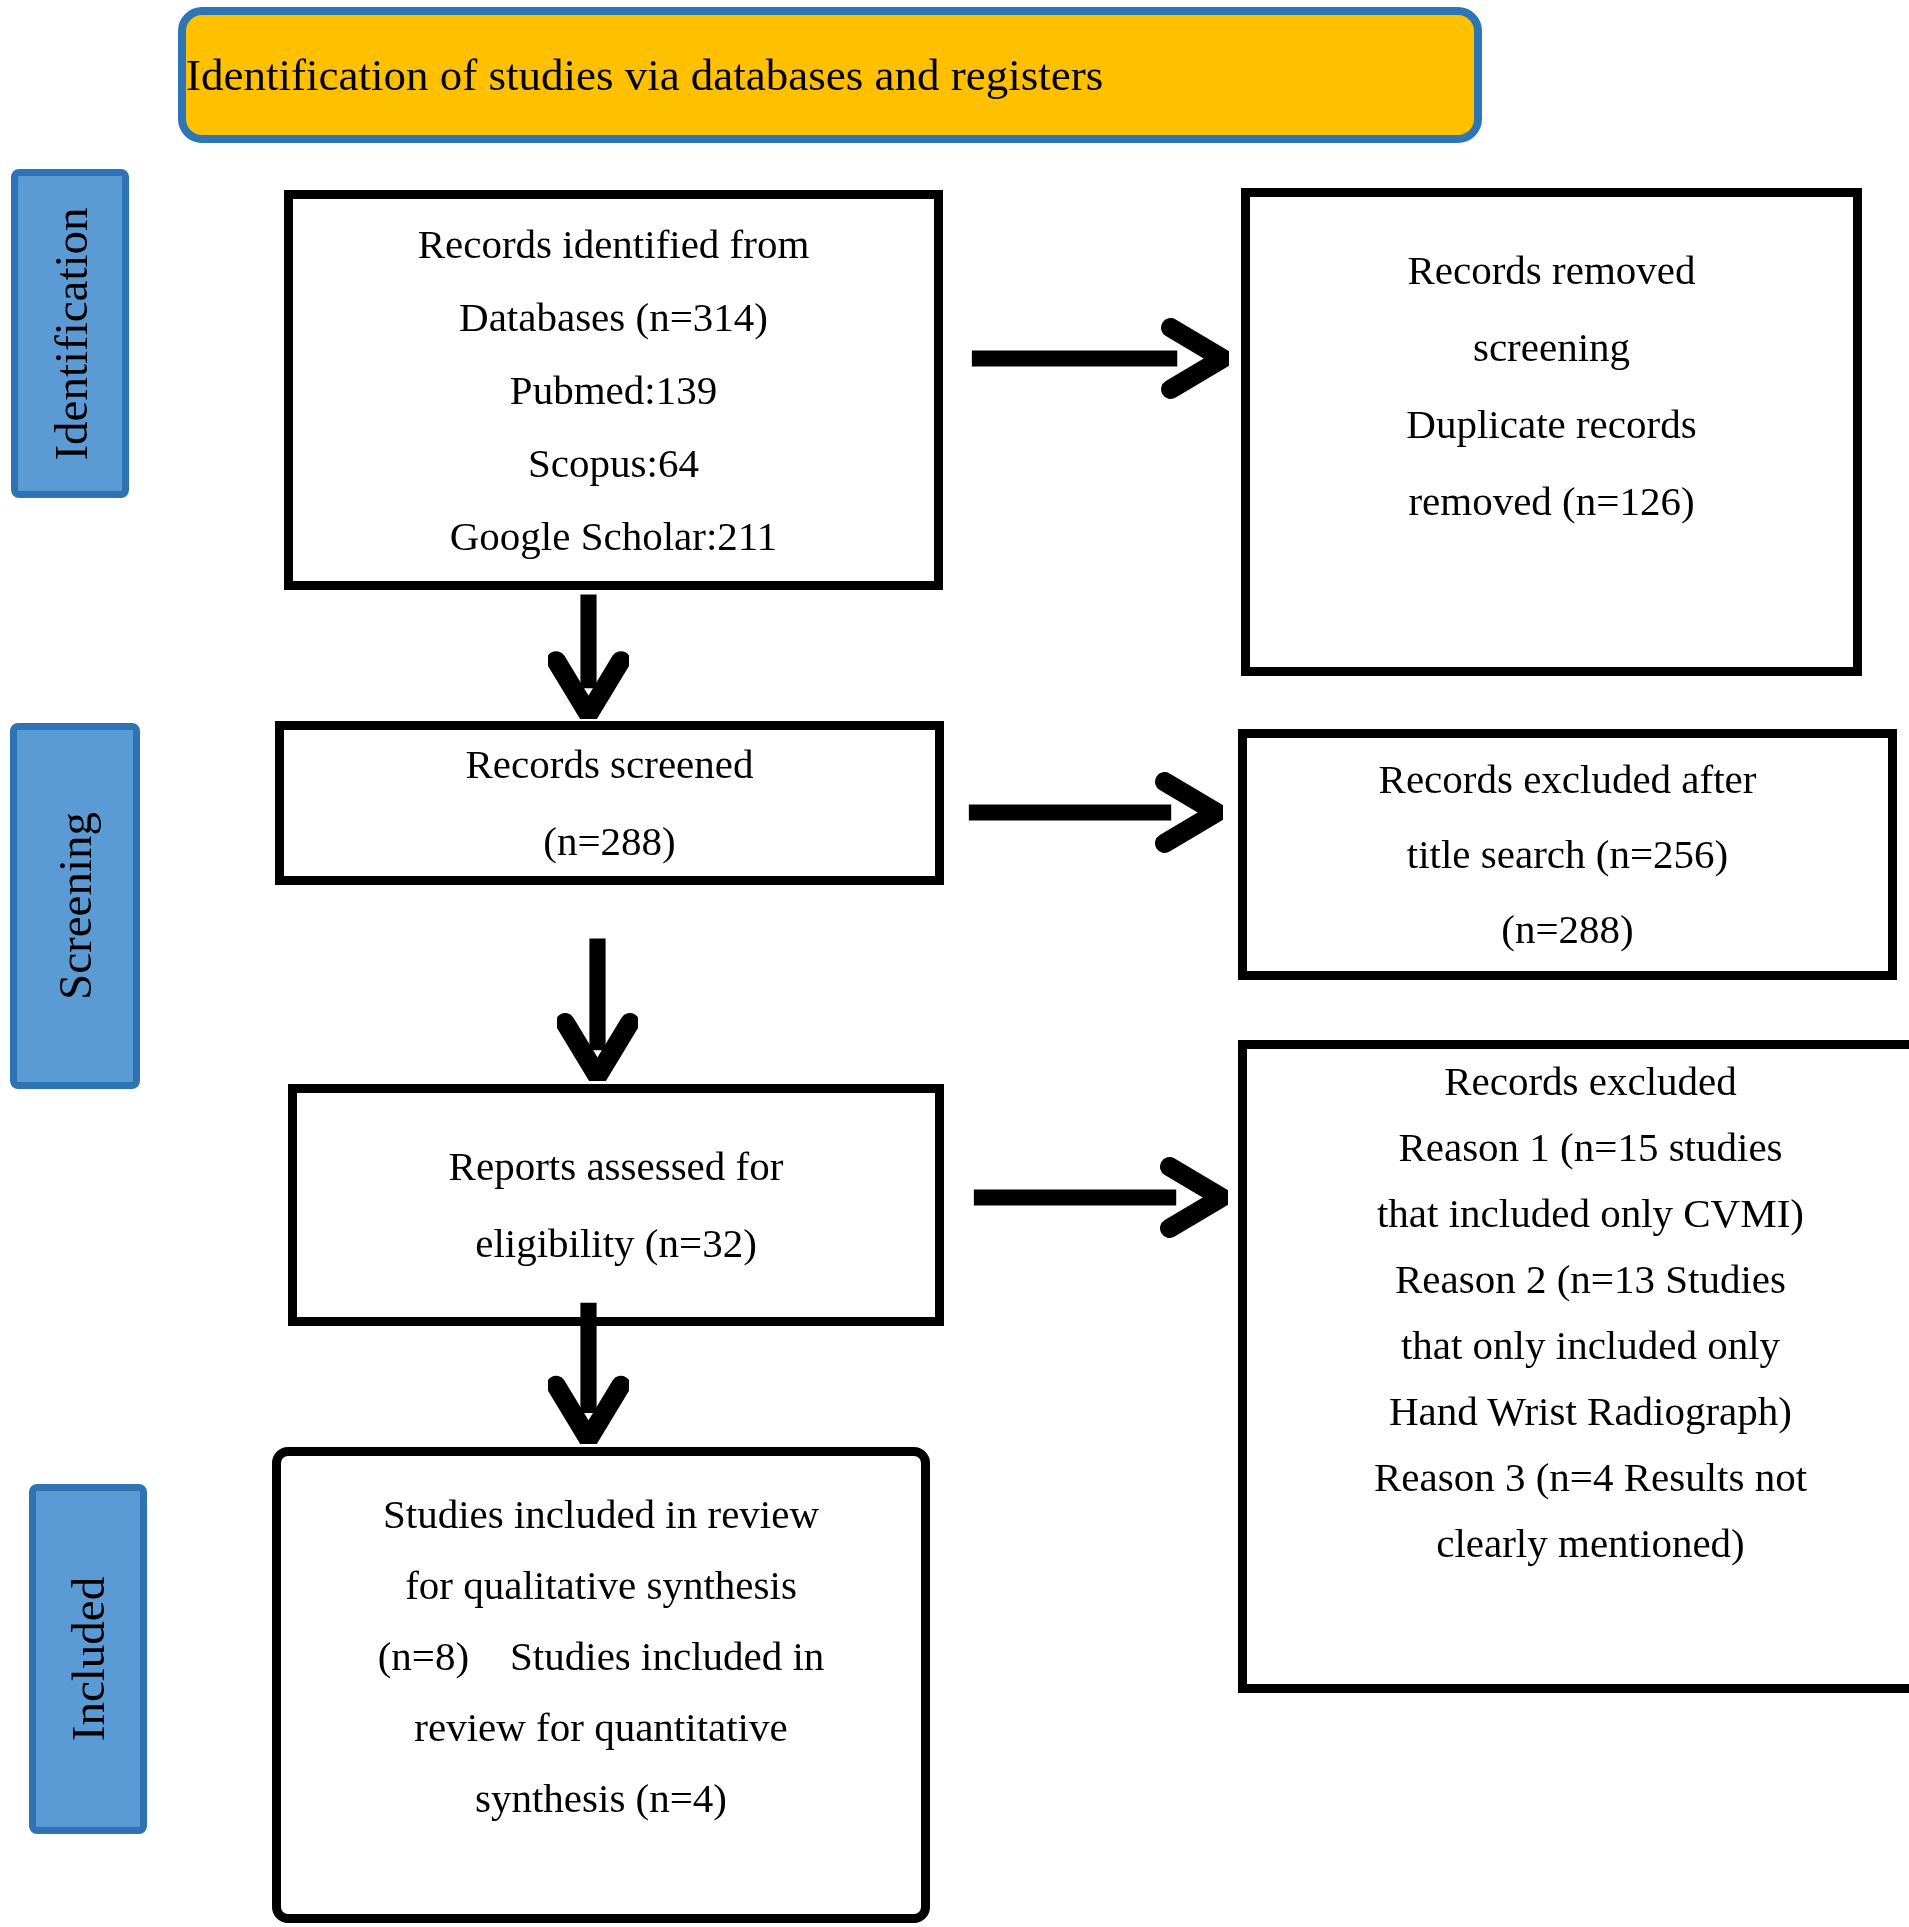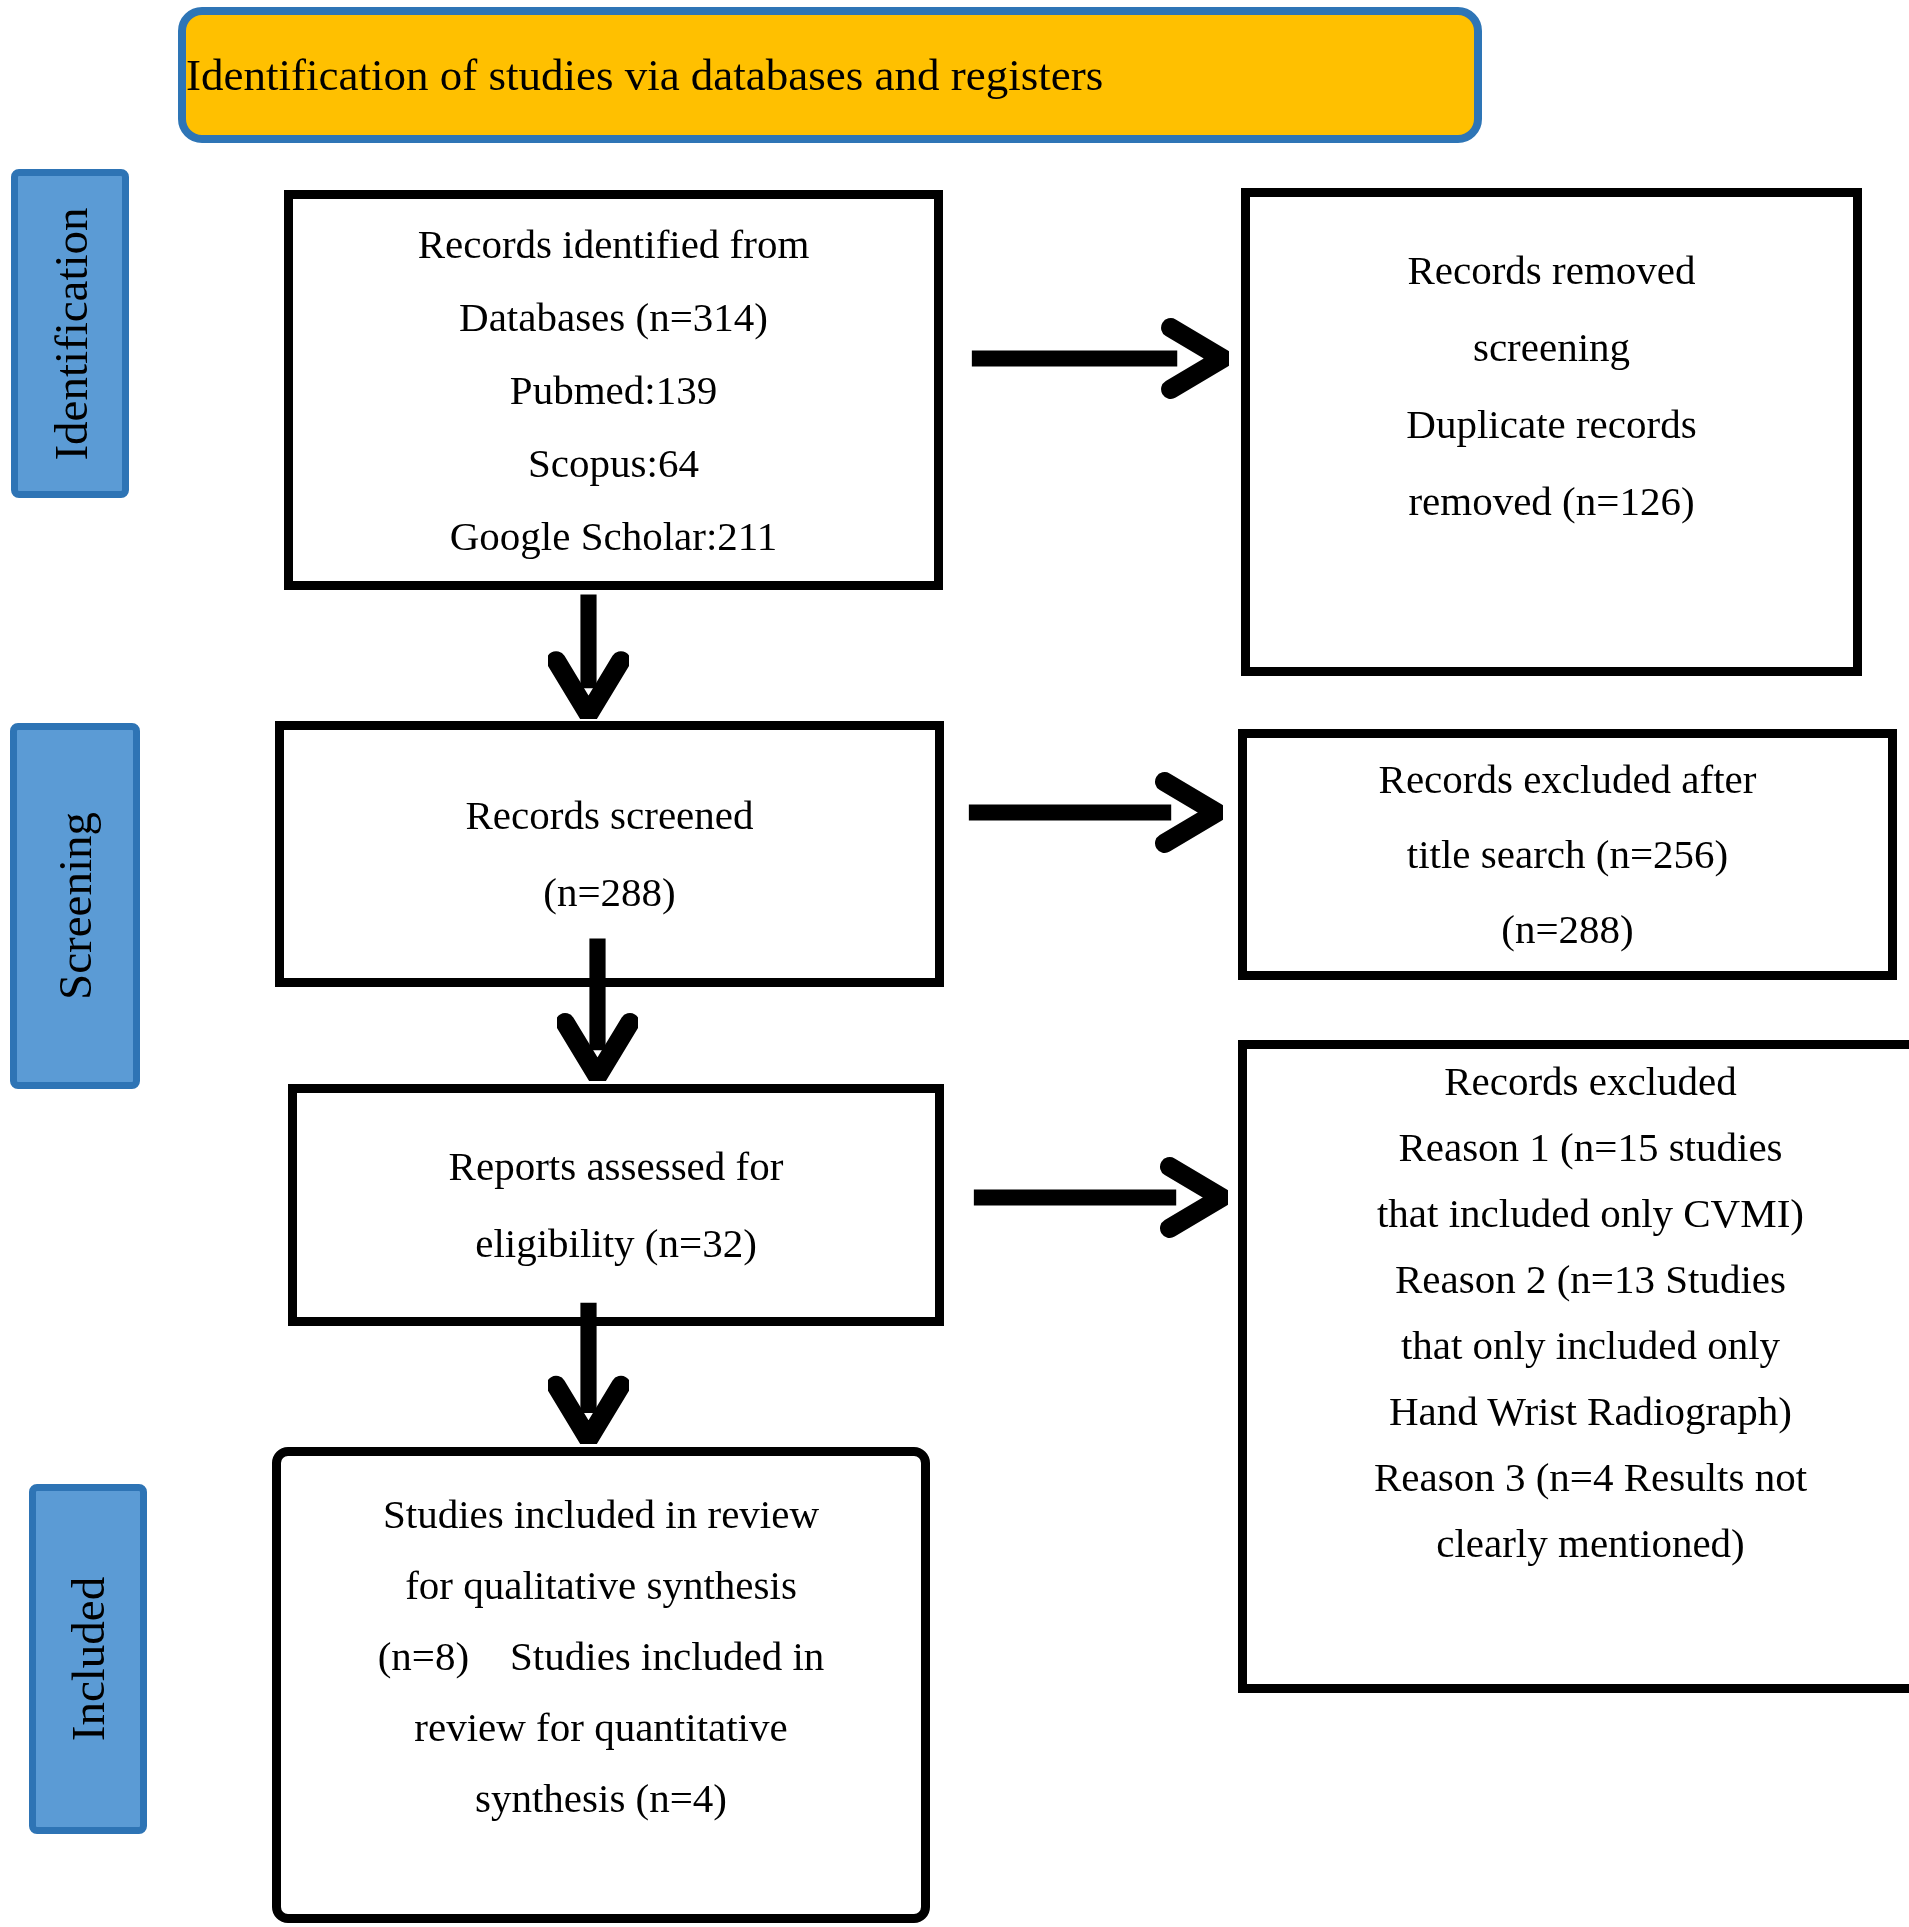--- a/index.html
+++ b/index.html
@@ -50,21 +50,21 @@
     background:#ffffff;
     border:9.7px solid var(--box-border);
     box-sizing:border-box;
     display:flex;align-items:center;justify-content:center;
     text-align:center;
     font-size:41px;
     white-space:pre-line;
   }
   #box-records-identified{left:284px;top:190px;width:659px;height:400px;line-height:73px;}
   #box-records-removed{left:1241px;top:188px;width:621px;height:488px;line-height:77px;padding-bottom:93px;}
-  #box-records-screened{left:275px;top:721px;width:669px;height:266px;line-height:77px;}
+  #box-records-screened{left:275px;top:721px;width:669px;height:164px;line-height:77px;}
   #box-records-excluded-title{left:1238px;top:713px;width:659px;height:251px;line-height:75px;margin-top:16px;}
   #box-reports-assessed{left:288px;top:1084px;width:656px;height:242px;line-height:77px;}
   #box-records-excluded-reasons{left:1238px;top:1040px;width:705px;height:653px;line-height:66px;padding-bottom:109px;}
   #box-studies-included{left:272px;top:1447px;width:658px;height:476px;line-height:71px;align-items:flex-start;padding-top:23px;border-radius:16px;}
   .arrow{position:absolute;}
   .arrow svg{display:block;}
   .arrow path{stroke:var(--arrow);fill:none;}
   .stem{stroke-width:20px;}
   .chev{stroke-width:24px;stroke-linecap:round;stroke-linejoin:round;}
 </style>

